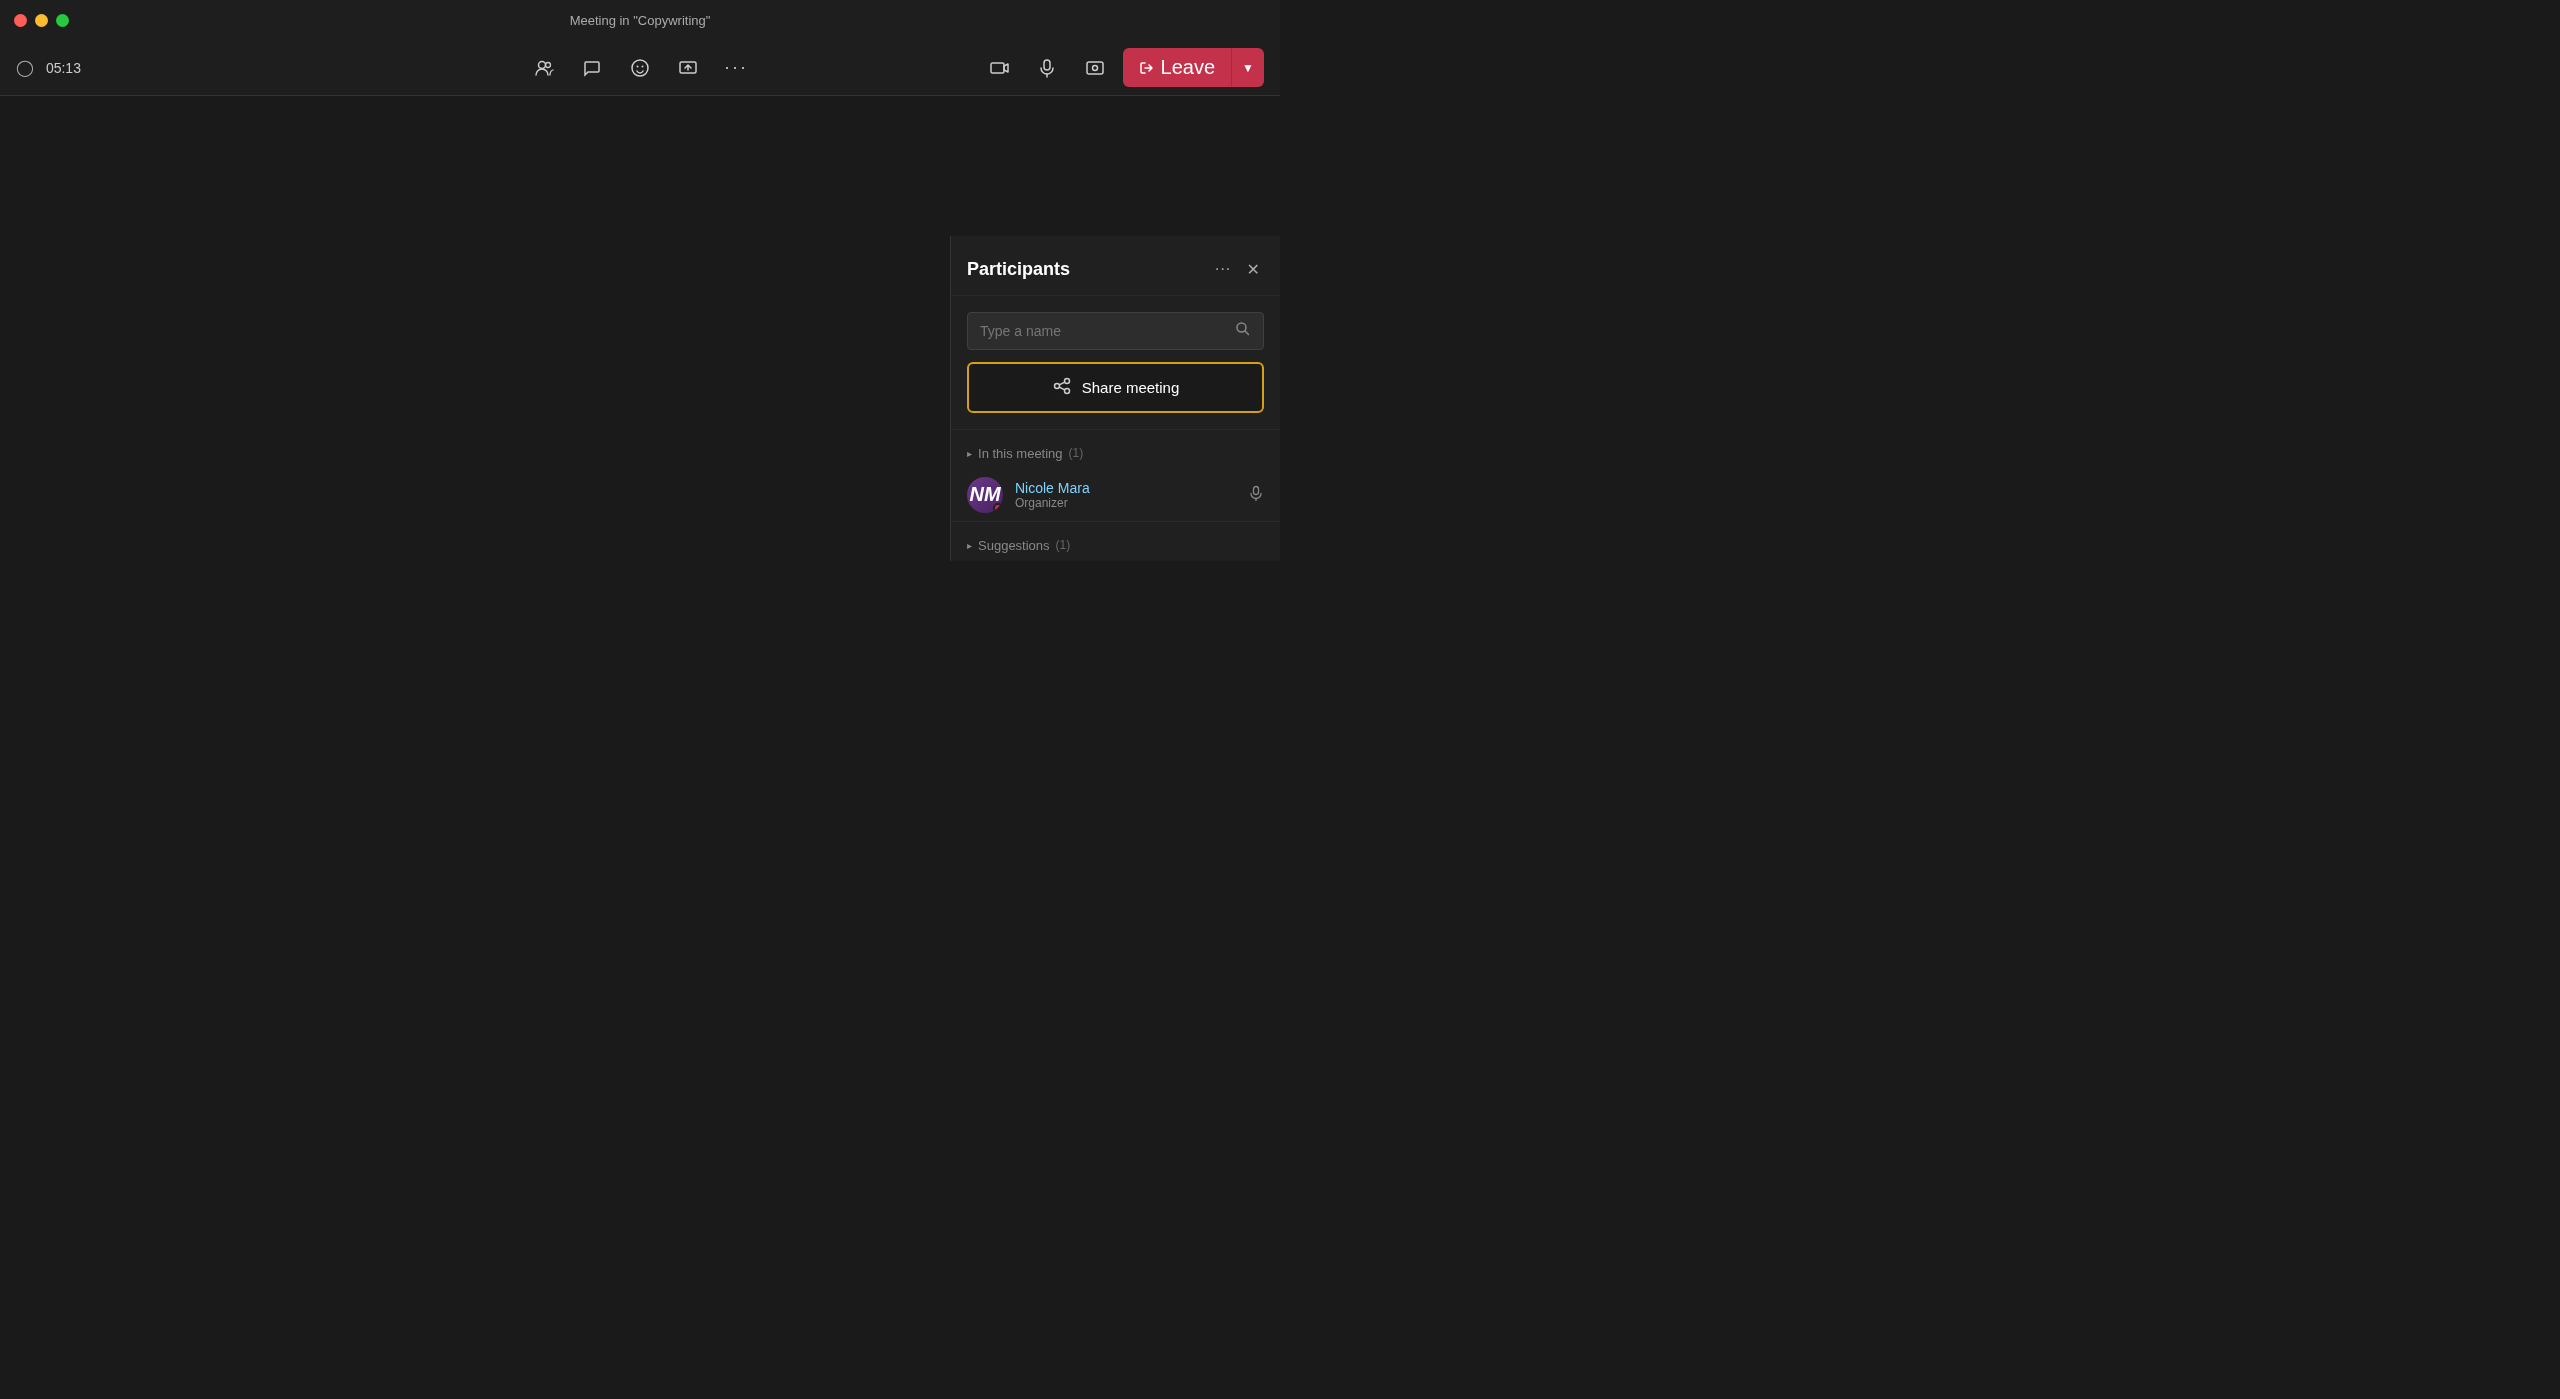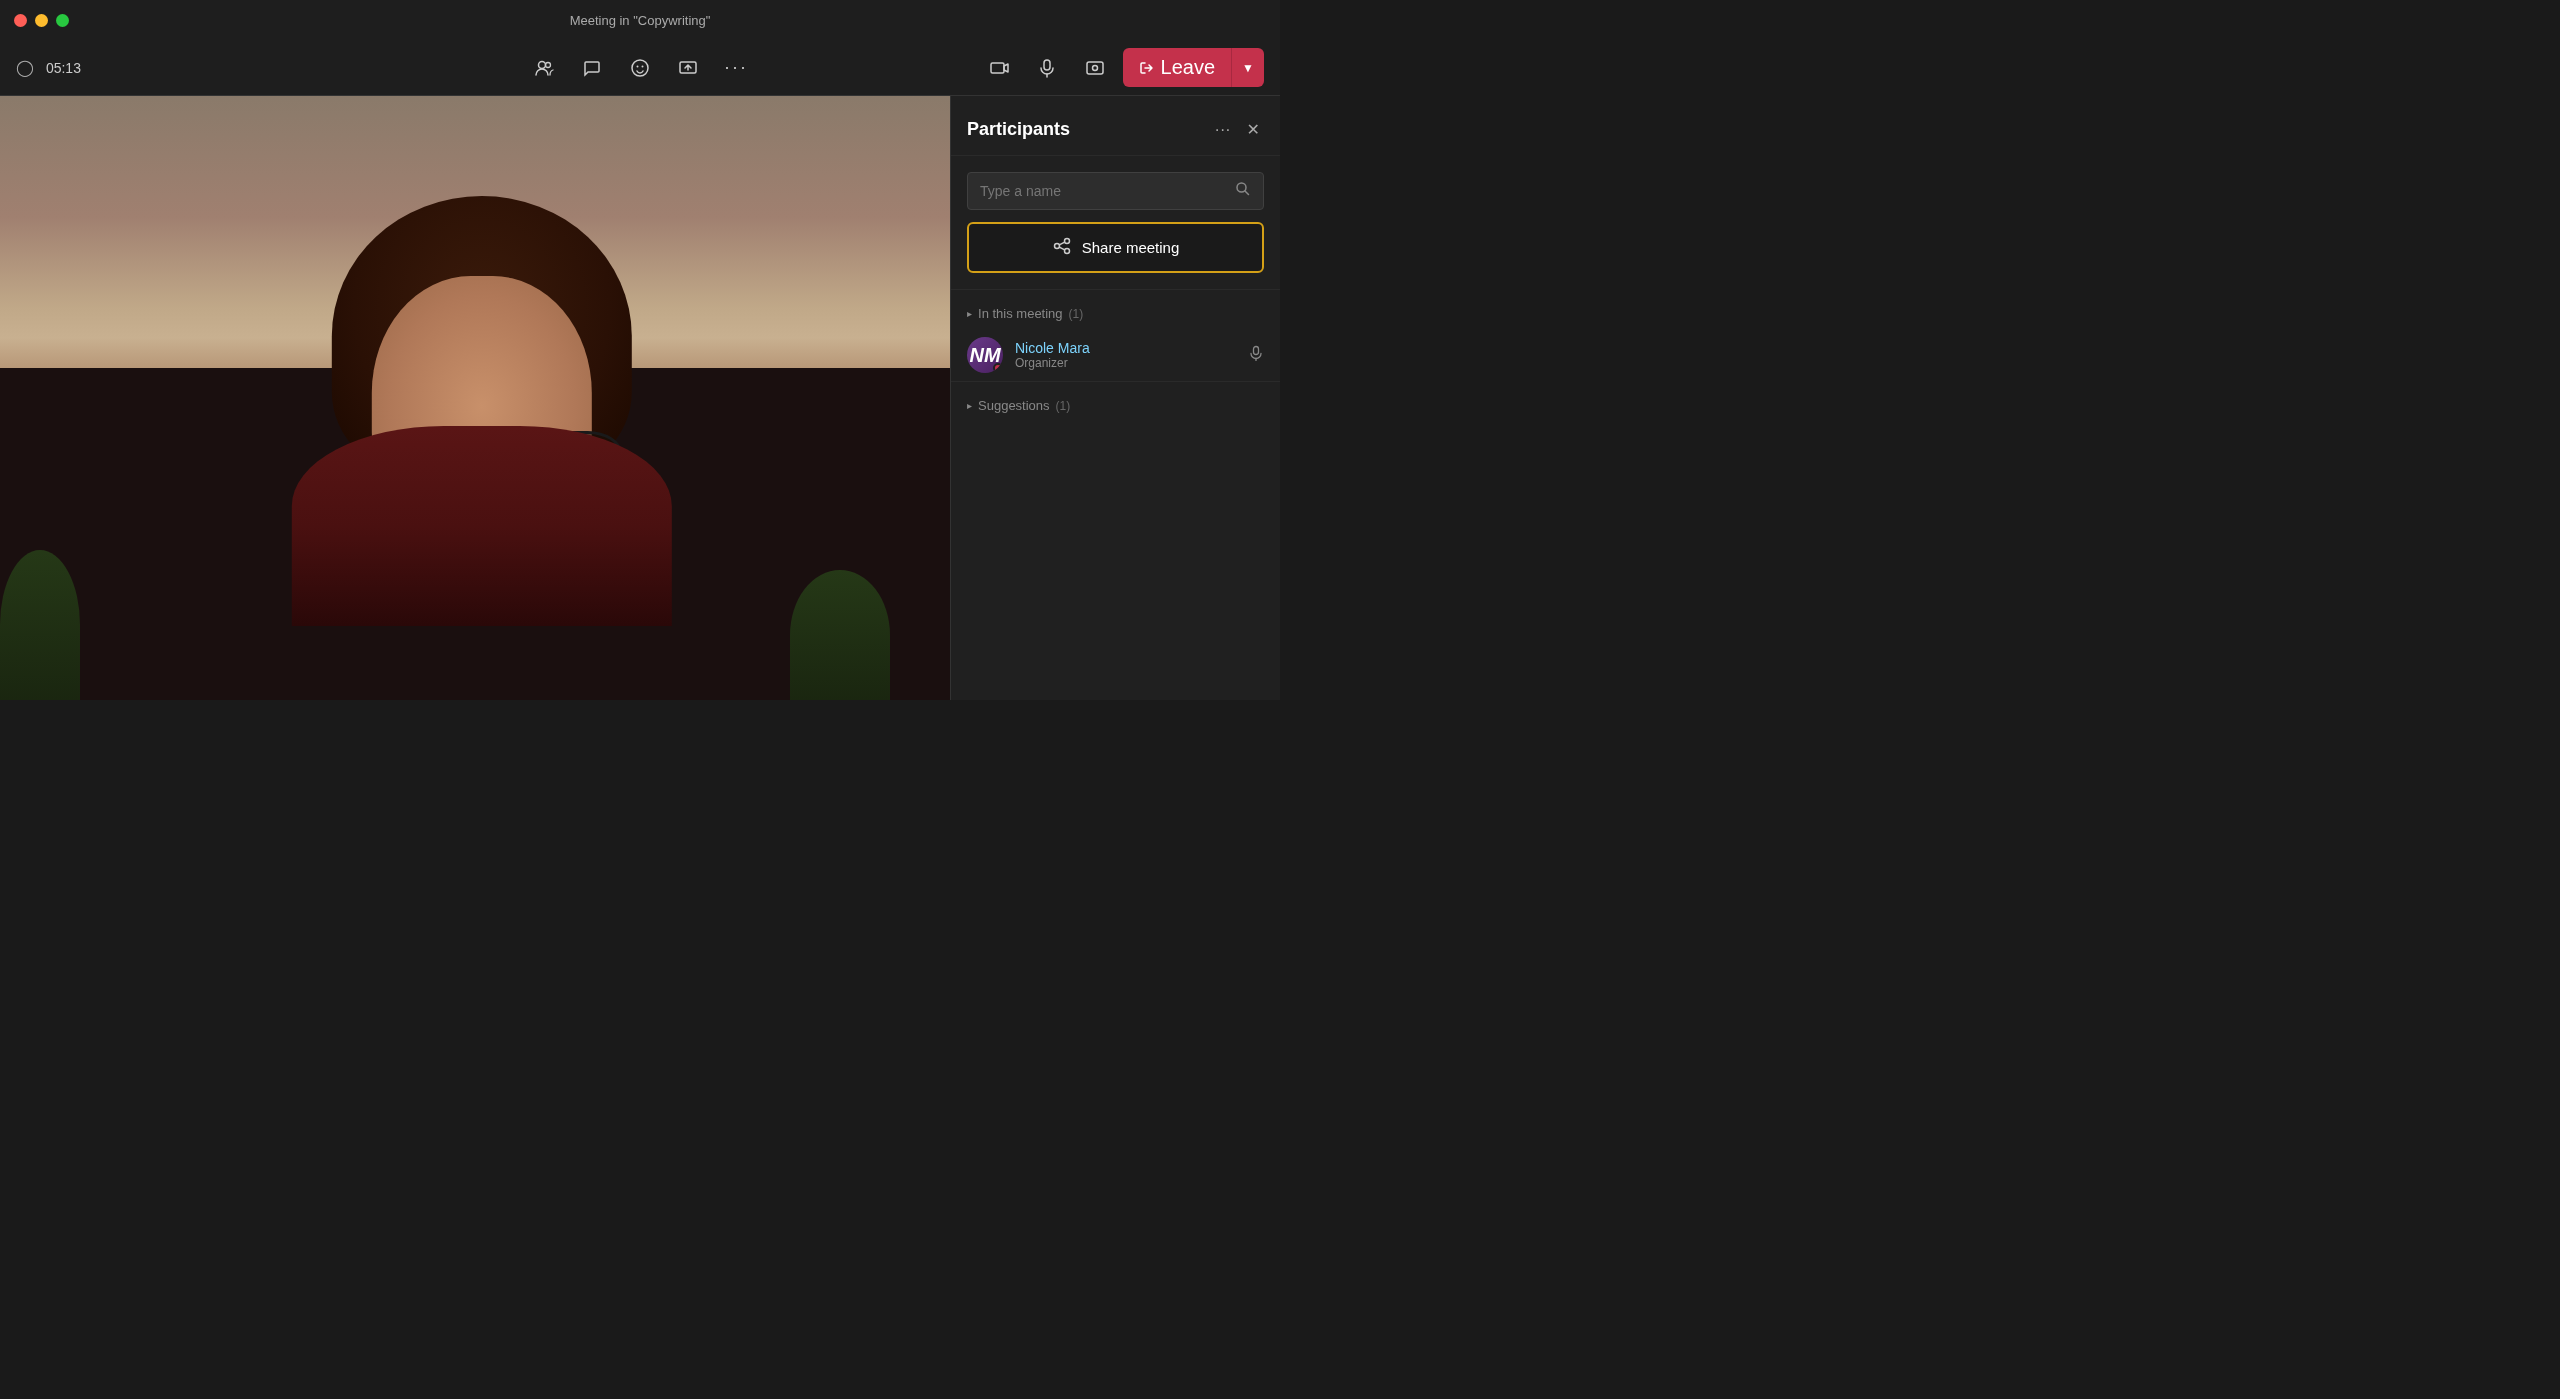--- a/index.html
+++ b/index.html
@@ -124,20 +124,21 @@
       padding: 8px 10px;
       cursor: pointer;
       font-size: 12px;
     }
 
     
     .main-area {
       display: flex;
       height: calc(100% - 96px);
       position: relative;
+      align-items: center;
     }
 
     
     .video-area {
       flex: 1;
       background: #2a2a2a;
       position: relative;
       overflow: hidden;
     }
     .video-bg {

